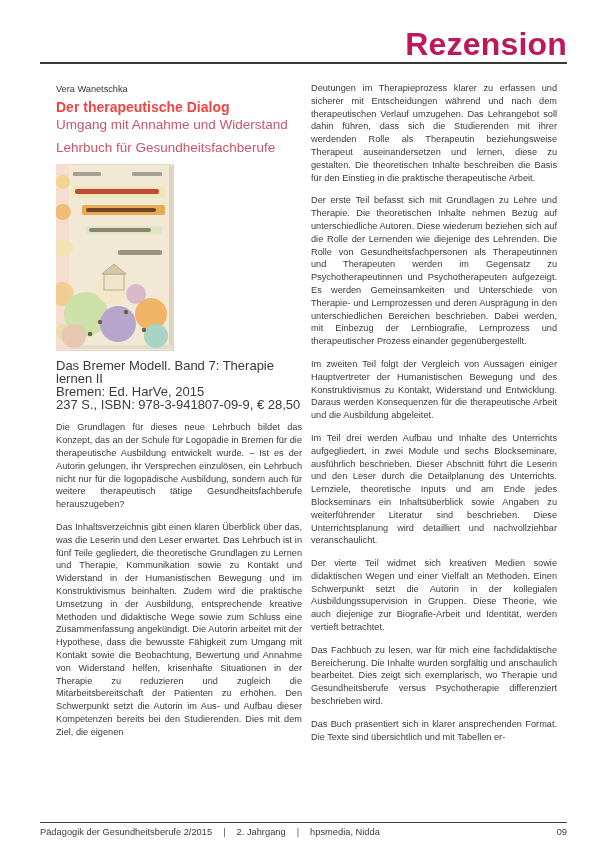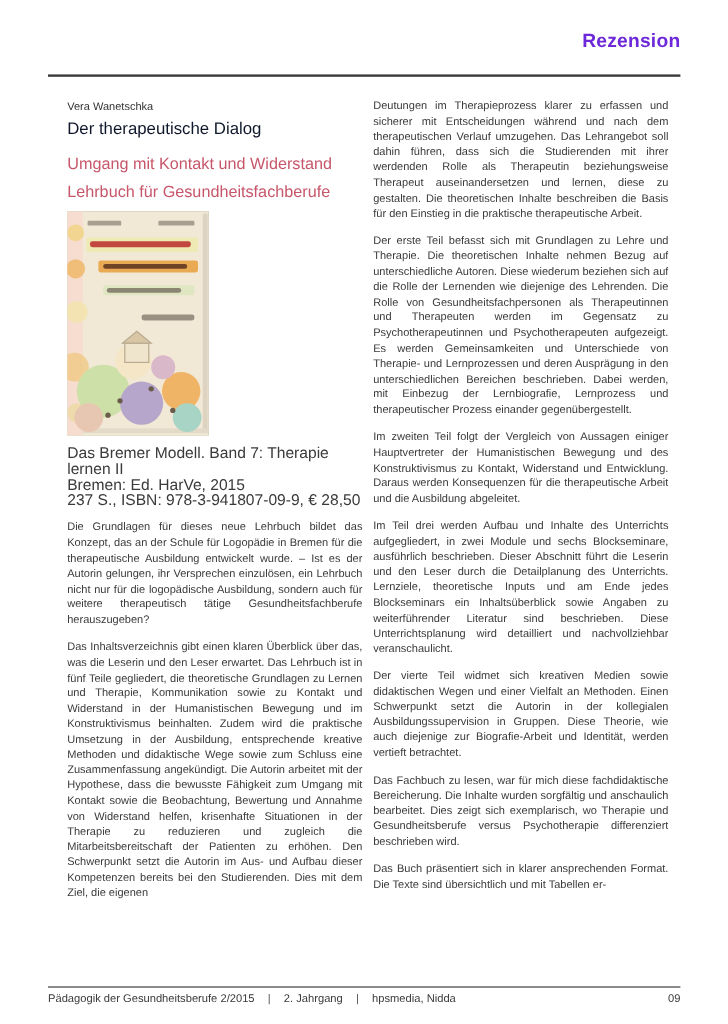--- a/index.html
+++ b/index.html
@@ -4,35 +4,35 @@
 <style>
   html,body{margin:0;padding:0;background:#888;}
   .page{
     position:relative;width:607px;height:853px;margin:0 auto;
     background:#ffffff;overflow:hidden;
     font-family:"Liberation Sans",sans-serif;color:#3a3a3a;
   }
   
   .header-title{
     position:absolute;top:26px;left:40px;right:40px;
-    text-align:right;font-size:16px;font-weight:600;color:#6d28d9;
+    text-align:right;font-size:32px;font-weight:600;color:#be185d;
     letter-spacing:.2px;
   }
   .header-rule{
     position:absolute;top:62px;left:40px;right:40px;
     border-top:2px solid #3a3a3a;height:0;
   }
   
   .columns{
     position:absolute;top:82px;left:56px;right:50px;height:724px;
     display:flex;gap:9px;overflow:hidden;
   }
   .col{flex:1;min-width:0;}
   .author{font-size:9.2px;color:#333;margin:2px 0 5px;}
-  .art-title{font-size:14px;font-weight:400;color:#0f172a;margin:0 0 12px;line-height:1.25;}
+  .art-title{font-size:14px;font-weight:700;color:#ef4444;margin:0 0 0;line-height:1.25;}
   .art-subtitle{font-size:13.5px;font-weight:400;color:#c7566a;margin:0 0 7px;line-height:1.25;}
   .cover{width:118px;height:187px;margin:6px 0 9px;display:block;}
   .biblio{font-size:13px;line-height:12.8px;color:#3a3a3a;margin:0 0 10px;}
   .col p{
     font-size:9.2px;line-height:12.8px;margin:0 0 10px;
     text-align:justify;color:#3a3a3a;hyphens:auto;-webkit-hyphens:auto;
   }
   
   .footer{
     position:absolute;left:40px;right:40px;bottom:16px;
@@ -48,21 +48,21 @@
 <div class="page">
 
   <div class="header-title">Rezension</div>
   <div class="header-rule"></div>
 
   <div class="columns">
 
     <div class="col">
       <div class="author">Vera Wanetschka</div>
       <div class="art-title">Der therapeutische Dialog</div>
-      <div class="art-subtitle">Umgang mit Kontakt und Widerstand</div>
+      <div class="art-subtitle">Umgang mit Annahme und Widerstand</div>
       <div class="art-subtitle">Lehrbuch für Gesundheitsfachberufe</div>
 
       <svg class="cover" viewBox="0 0 118 187" role="img" aria-label="book cover">
         <rect x="0" y="0" width="118" height="187" fill="#f1e8d6" stroke="#cfc5b2" stroke-width="1"></rect>
         <rect x="113" y="2" width="4" height="183" fill="#ddd3c0"></rect>
         <rect x="2" y="181" width="115" height="4" fill="#e3dac8"></rect>
 
         <rect x="0" y="0" width="13" height="187" fill="#f6ddd0"></rect>
         <circle cx="7" cy="18" r="7" fill="#f2d489" opacity="0.9"></circle>
         <circle cx="7" cy="48" r="8" fill="#eeb868" opacity="0.85"></circle>
@@ -108,21 +108,21 @@
       <p>Die Grundlagen für dieses neue Lehrbuch bildet das Konzept, das an der Schule für Logopädie in Bremen für die therapeutische Ausbildung entwickelt wurde. – Ist es der Autorin gelungen, ihr Versprechen einzulösen, ein Lehrbuch nicht nur für die logopädische Ausbildung, sondern auch für weitere therapeutisch tätige Gesundheitsfachberufe herauszugeben?</p>
       <p>Das Inhaltsverzeichnis gibt einen klaren Überblick über das, was die Leserin und den Leser erwartet. Das Lehrbuch ist in fünf Teile gegliedert, die theoretische Grundlagen zu Lernen und Therapie, Kommunikation sowie zu Kontakt und Widerstand in der Humanistischen Bewegung und im Konstruktivismus beinhalten. Zudem wird die praktische Umsetzung in der Ausbildung, entsprechende kreative Methoden und didaktische Wege sowie zum Schluss eine Zusammenfassung angekündigt. Die Autorin arbeitet mit der Hypothese, dass die bewusste Fähigkeit zum Umgang mit Kontakt sowie die Beobachtung, Bewertung und Annahme von Widerstand helfen, krisenhafte Situationen in der Therapie zu reduzieren und zugleich die Mitarbeitsbereitschaft der Patienten zu erhöhen. Den Schwerpunkt setzt die Autorin im Aus- und Aufbau dieser Kompetenzen bereits bei den Studierenden. Dies mit dem Ziel, die eigenen</p>
     </div>
 
     <div class="col">
       <p>Deutungen im Therapieprozess klarer zu erfassen und sicherer mit Entscheidungen während und nach dem therapeutischen Verlauf umzugehen. Das Lehrangebot soll dahin führen, dass sich die Studierenden mit ihrer werdenden Rolle als Therapeutin beziehungsweise Therapeut auseinandersetzen und lernen, diese zu gestalten. Die theoretischen Inhalte beschreiben die Basis für den Einstieg in die praktische therapeutische Arbeit.</p>
       <p>Der erste Teil befasst sich mit Grundlagen zu Lehre und Therapie. Die theoretischen Inhalte nehmen Bezug auf unterschiedliche Autoren. Diese wiederum beziehen sich auf die Rolle der Lernenden wie diejenige des Lehrenden. Die Rolle von Gesundheitsfachpersonen als Therapeutinnen und Therapeuten werden im Gegensatz zu Psychotherapeutinnen und Psychotherapeuten aufgezeigt. Es werden Gemeinsamkeiten und Unterschiede von Therapie- und Lernprozessen und deren Ausprägung in den unterschiedlichen Bereichen beschrieben. Dabei werden, mit Einbezug der Lernbiografie, Lernprozess und therapeutischer Prozess einander gegenübergestellt.</p>
       <p>Im zweiten Teil folgt der Vergleich von Aussagen einiger Hauptvertreter der Humanistischen Bewegung und des Konstruktivismus zu Kontakt, Widerstand und Entwicklung. Daraus werden Konsequenzen für die therapeutische Arbeit und die Ausbildung abgeleitet.</p>
       <p>Im Teil drei werden Aufbau und Inhalte des Unterrichts aufgegliedert, in zwei Module und sechs Blockseminare, ausführlich beschrieben. Dieser Abschnitt führt die Leserin und den Leser durch die Detailplanung des Unterrichts. Lernziele, theoretische Inputs und am Ende jedes Blockseminars ein Inhaltsüberblick sowie Angaben zu weiterführender Literatur sind beschrieben. Diese Unterrichtsplanung wird detailliert und nachvollziehbar veranschaulicht.</p>
       <p>Der vierte Teil widmet sich kreativen Medien sowie didaktischen Wegen und einer Vielfalt an Methoden. Einen Schwerpunkt setzt die Autorin in der kollegialen Ausbildungssupervision in Gruppen. Diese Theorie, wie auch diejenige zur Biografie-Arbeit und Identität, werden vertieft betrachtet.</p>
-      <p>Das Fachbuch zu lesen, war für mich diese fachdidaktische Bereicherung. Die Inhalte wurden sorgfältig und anschaulich bearbeitet. Dies zeigt sich exemplarisch, wo Therapie und Gesundheitsberufe versus Psychotherapie differenziert beschrieben wird.</p>
+      <p>Das Fachbuch zu lesen, war für mich eine fachdidaktische Bereicherung. Die Inhalte wurden sorgfältig und anschaulich bearbeitet. Dies zeigt sich exemplarisch, wo Therapie und Gesundheitsberufe versus Psychotherapie differenziert beschrieben wird.</p>
       <p>Das Buch präsentiert sich in klarer ansprechenden Format. Die Texte sind übersichtlich und mit Tabellen er-</p>
     </div>
 
   </div>
 
   <div class="footer">
     <span>Pädagogik der Gesundheitsberufe 2/2015</span>
     <span class="sep">|</span>
     <span>2. Jahrgang</span>
     <span class="sep">|</span>

